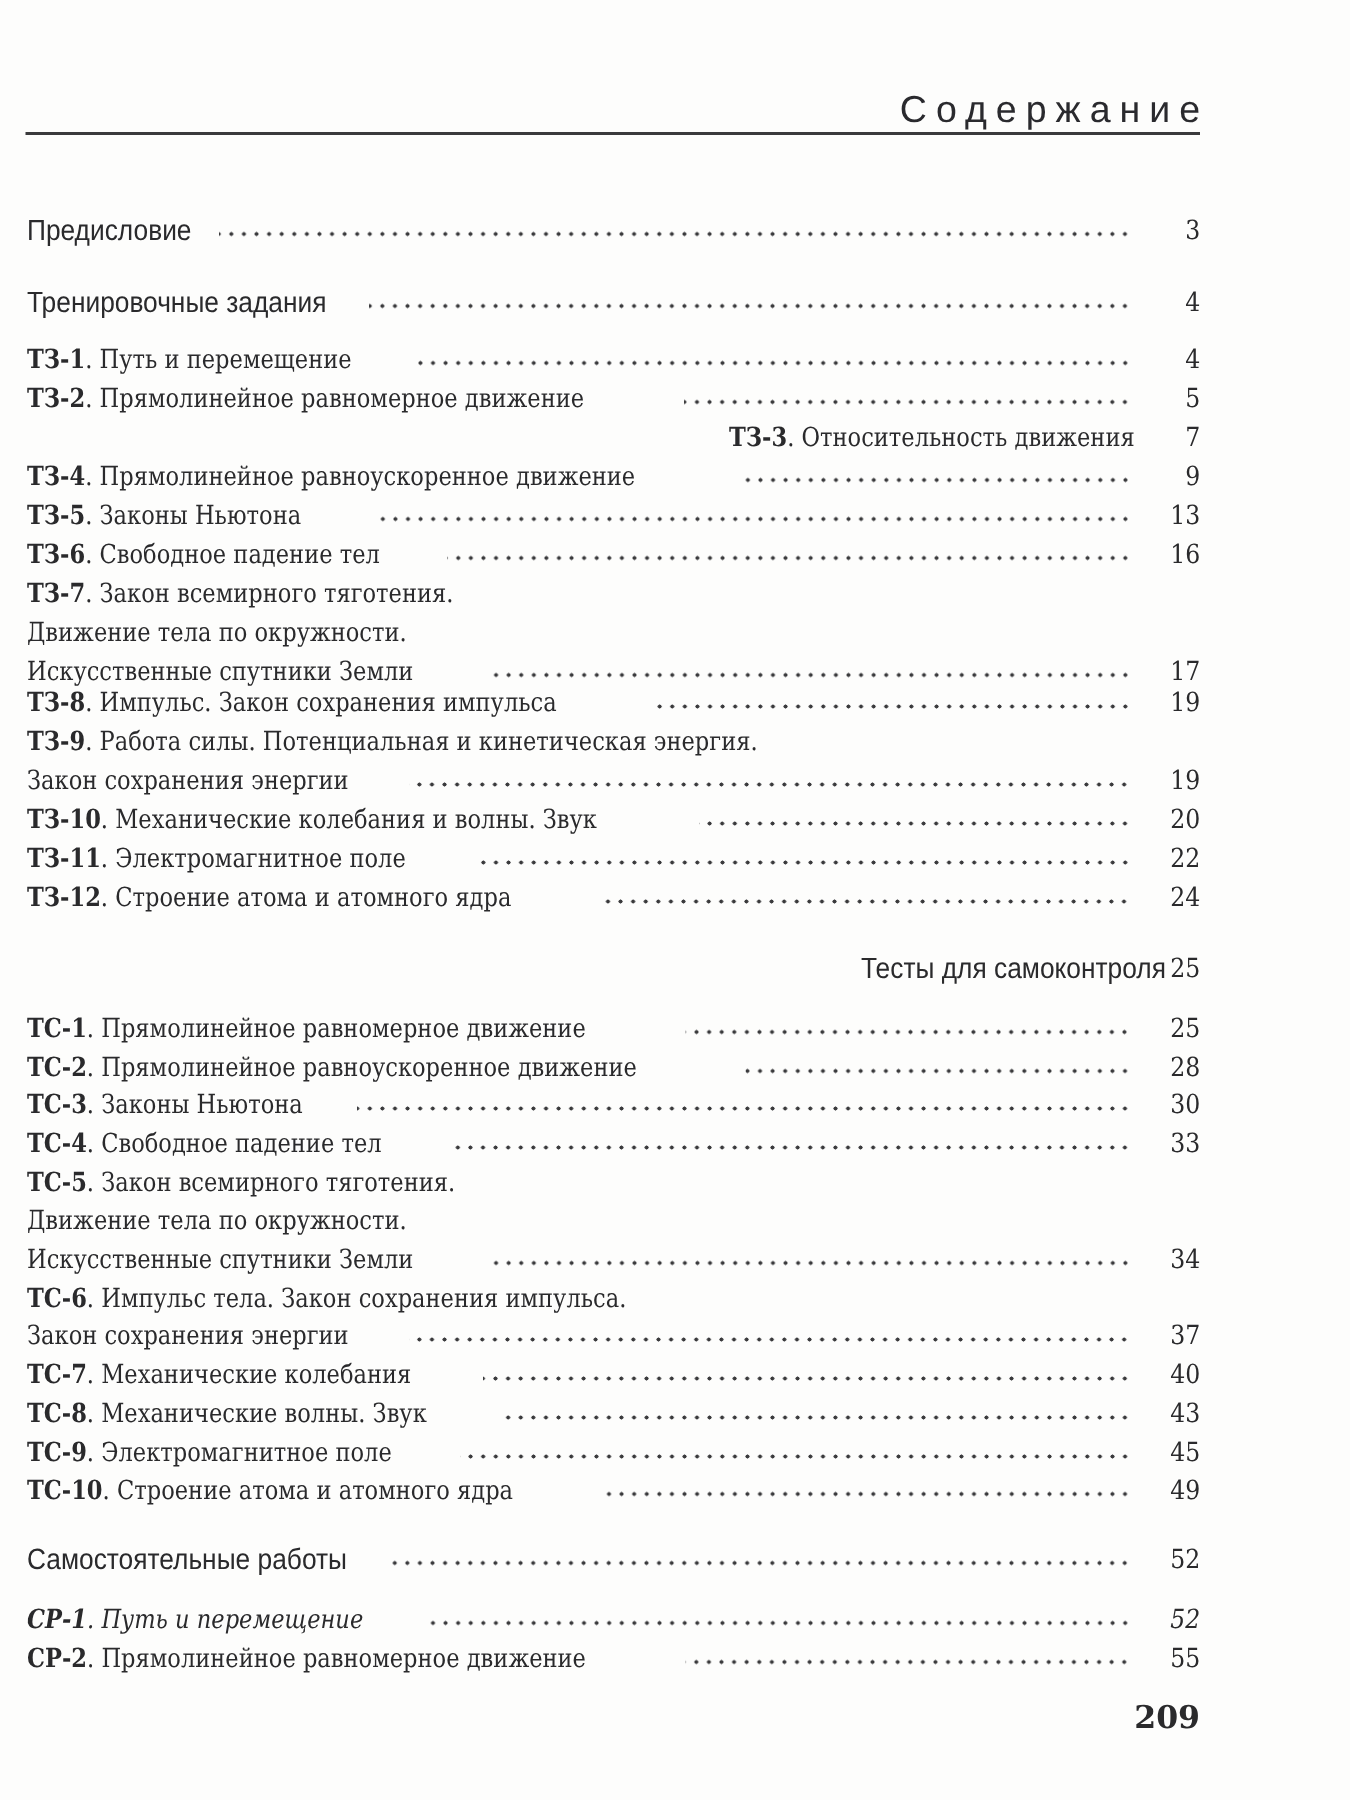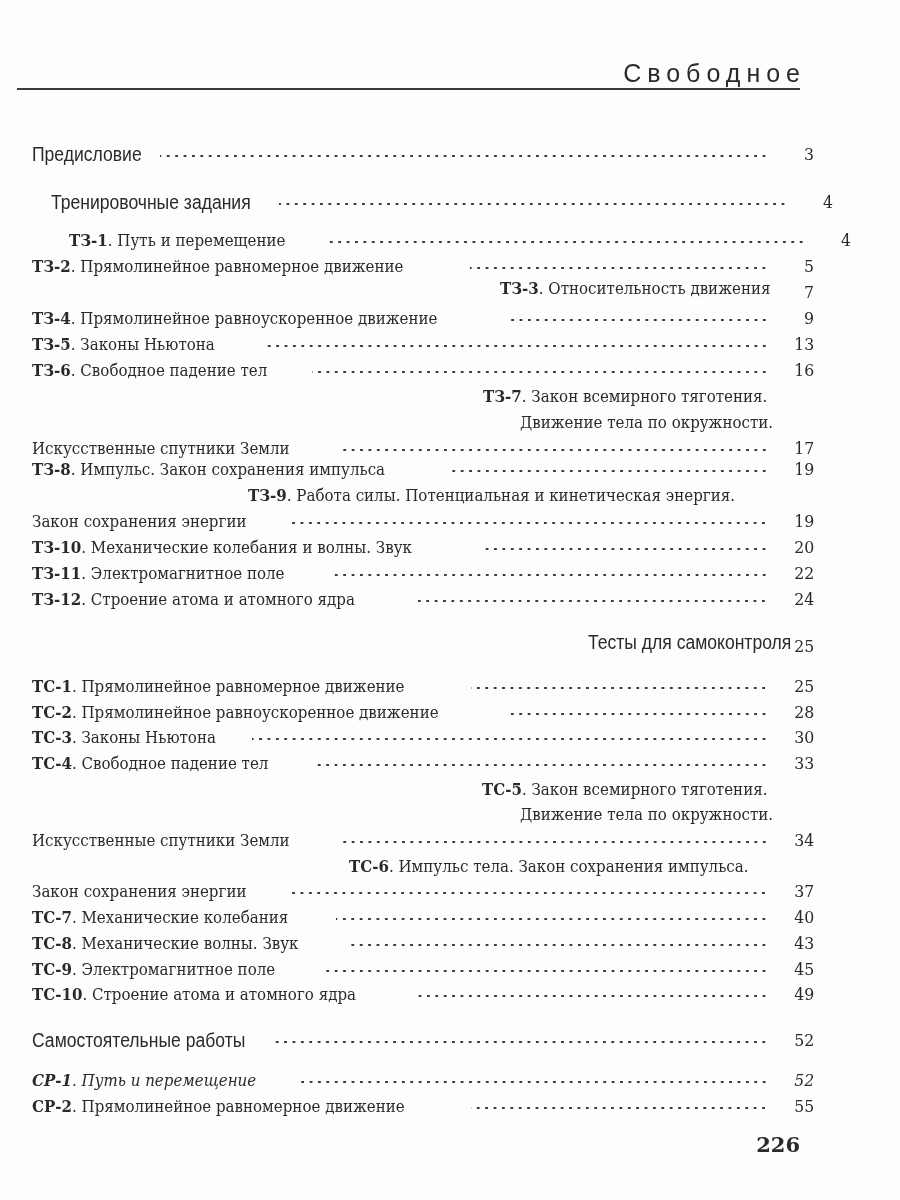--- a/index.html
+++ b/index.html
@@ -7,25 +7,24 @@
       width: 900px; height: 1200px; background: #fdfdfc; position: relative; overflow: hidden;
       color: #2a2a2c;
     }
     .page-title {
       position: absolute; right: 100px; top: 58px;
       font-family: "Liberation Sans", sans-serif; font-size: 25px; letter-spacing: 6px;
       color: #2a2a2e; line-height: 30px; margin-right: -6px;
     }
     .rule { position: absolute; left: 17px; width: 783px; top: 88px; height: 2px; background: #3a3a3c; }
     .row {
-      position: absolute; left: 32px; width: 782px; height: 22px;
+      position: absolute; left: 18px; width: 782px; height: 22px;
       display: flex; align-items: flex-end; white-space: nowrap;
       font-family: "DejaVu Serif", serif; font-size: 17.5px; line-height: 22px;
       transform-origin: left center;
-      justify-content: flex-end;
     }
     .row .txt { flex: 0 0 auto; transform: scaleX(0.86); transform-origin: left bottom; display: inline-block; }
     .row .code { font-weight: bold; }
     .row.section { font-family: "Liberation Sans", sans-serif; font-size: 19.5px; }
     .row.section .txt { transform: scaleX(0.9); }
     .leader {
       flex: 1 1 auto; overflow: hidden; margin: 0 4px 4px 6px; height: 10px; align-self: flex-end;
       background-image: radial-gradient(circle, #3a3a3c 1.2px, transparent 1.5px);
       background-size: 8.4px 10px; background-repeat: repeat-x; background-position: right center;
       margin-right: 46px;
@@ -36,35 +35,35 @@
     }
     .row.section .num { font-family: "DejaVu Serif", serif; }
     .page-number {
       position: absolute; right: 100px; top: 1132px;
       font-family: "DejaVu Serif", serif; font-size: 21px; font-weight: bold; color: #2a2a2c;
     }
   </style>
 </head>
 <body>
 
-<div class="page-title">Свободное</div>
+<div class="page-title">Содержание</div>
 <div class="rule"></div>
 
 <div id="toc">
     <div class="row section" style="top: 143px;">
       <span class="txt"><span>Предисловие</span></span>
       <span class="leader"></span>
       <span class="num">3</span>
     </div>
-    <div class="row section" style="top: 191px; margin-left: 19px;">
+    <div class="row section" style="top: 191px;">
       <span class="txt"><span>Тренировочные задания</span></span>
       <span class="leader"></span>
       <span class="num">4</span>
     </div>
-    <div class="row" style="top: 229px; margin-left: 37px;">
+    <div class="row" style="top: 229px;">
       <span class="txt"><span class="code">ТЗ-1</span><span>. Путь и перемещение</span></span>
       <span class="leader"></span>
       <span class="num">4</span>
     </div>
     <div class="row" style="top: 255px;">
       <span class="txt"><span class="code">ТЗ-2</span><span>. Прямолинейное равномерное движение</span></span>
       <span class="leader"></span>
       <span class="num">5</span>
     </div>
     <div class="row" style="top: 281px; flex-direction: column;">
@@ -200,13 +199,13 @@
       <span class="leader"></span>
       <span class="num">52</span>
     </div>
     <div class="row" style="top: 1095px;">
       <span class="txt"><span class="code">СР-2</span><span>. Прямолинейное равномерное движение</span></span>
       <span class="leader"></span>
       <span class="num">55</span>
     </div>
   </div>
 
-<div class="page-number">226</div>
+<div class="page-number">209</div>
 
 </body></html>

